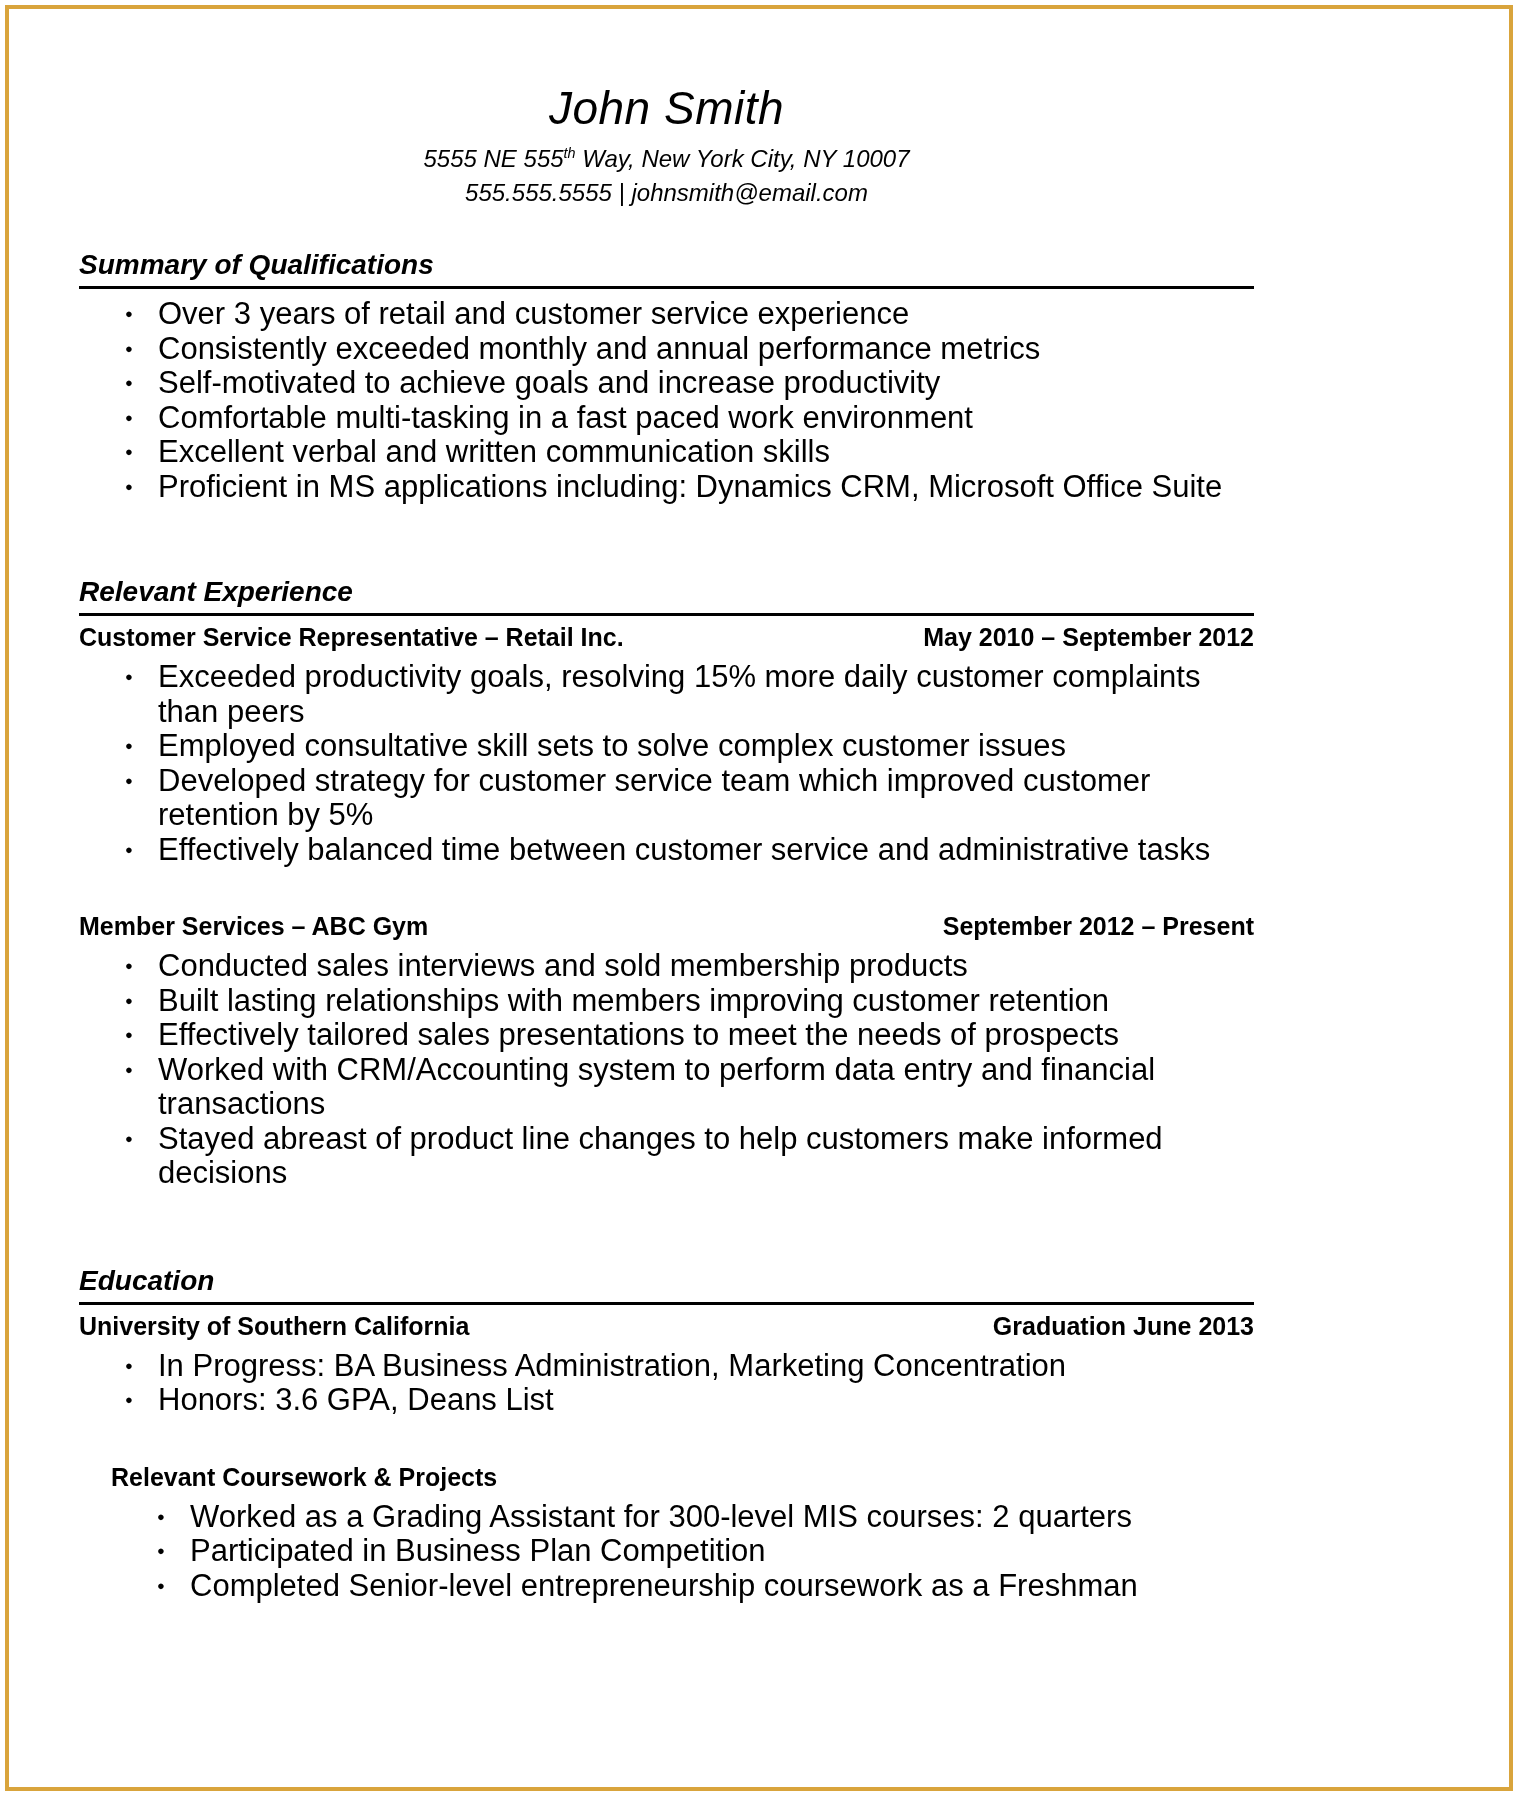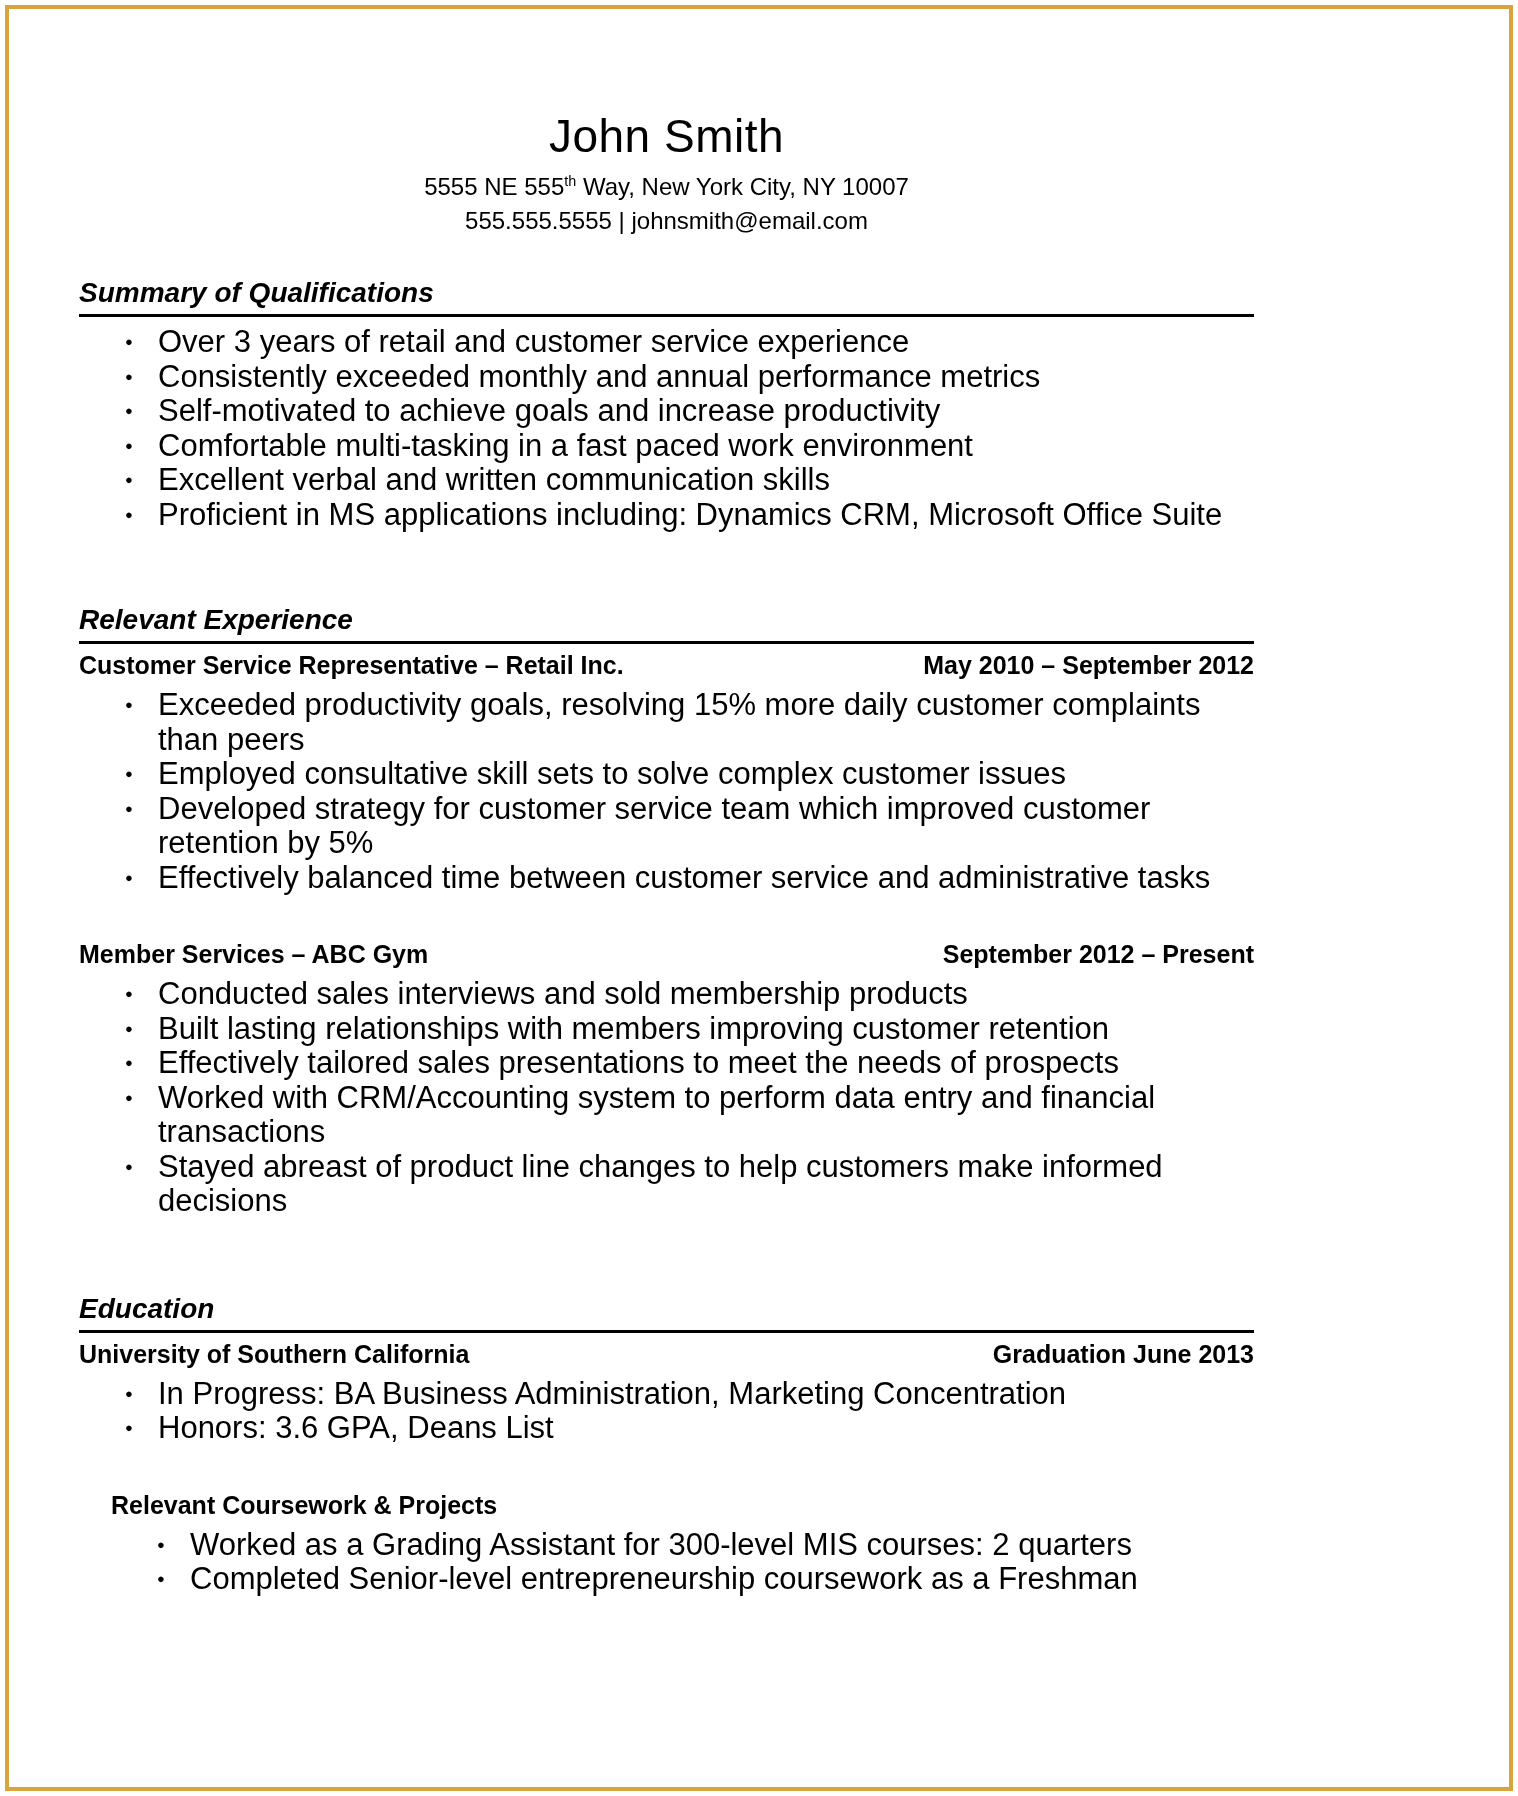--- a/index.html
+++ b/index.html
@@ -15,21 +15,21 @@
   .page {
     position: absolute;
     inset: 5px;
     background: #fff;
     border: 4px solid #D9A43C;
   }
   .content {
     margin-left: 70px;
     width: 1175px;
   }
-  .resume-header { text-align: center; padding-top: 100px; }
+  .resume-header { text-align: center; padding-top: 72px; font-style: italic; }
   .resume-name { font-size: 46px; font-weight: 400; letter-spacing: 0.5px; }
   .resume-address { font-size: 24px; margin-top: 10px; }
   .resume-address sup { font-size: 60%; }
   .resume-contact { font-size: 24px; margin-top: 6px; }
 
   .sec-title {
     font-size: 28px;
     font-style: italic;
     font-weight: 700;
     padding-bottom: 5px;
@@ -138,19 +138,20 @@
 
       <li class="bullet"><span class="bold">In Progress:</span><span> BA Business Administration, Marketing Concentration</span></li>
           <li class="bullet"><span class="bold">Honors:</span><span> 3.6 GPA, Deans List</span></li>
         </ul>
 
       <div class="coursework">
         <div class="coursework-title">Relevant Coursework &amp; Projects</div>
         <ul class="bullets">
 
         <li class="bullet">Worked as a Grading Assistant for 300-level MIS courses: 2 quarters</li>
+            <li class="bullet">Participated in Business Plan Competition</li>
             <li class="bullet">Completed Senior-level entrepreneurship coursework as a Freshman</li>
           </ul>
       </div>
     </section>
 
   </div>
 </div>
 
 </body></html>

